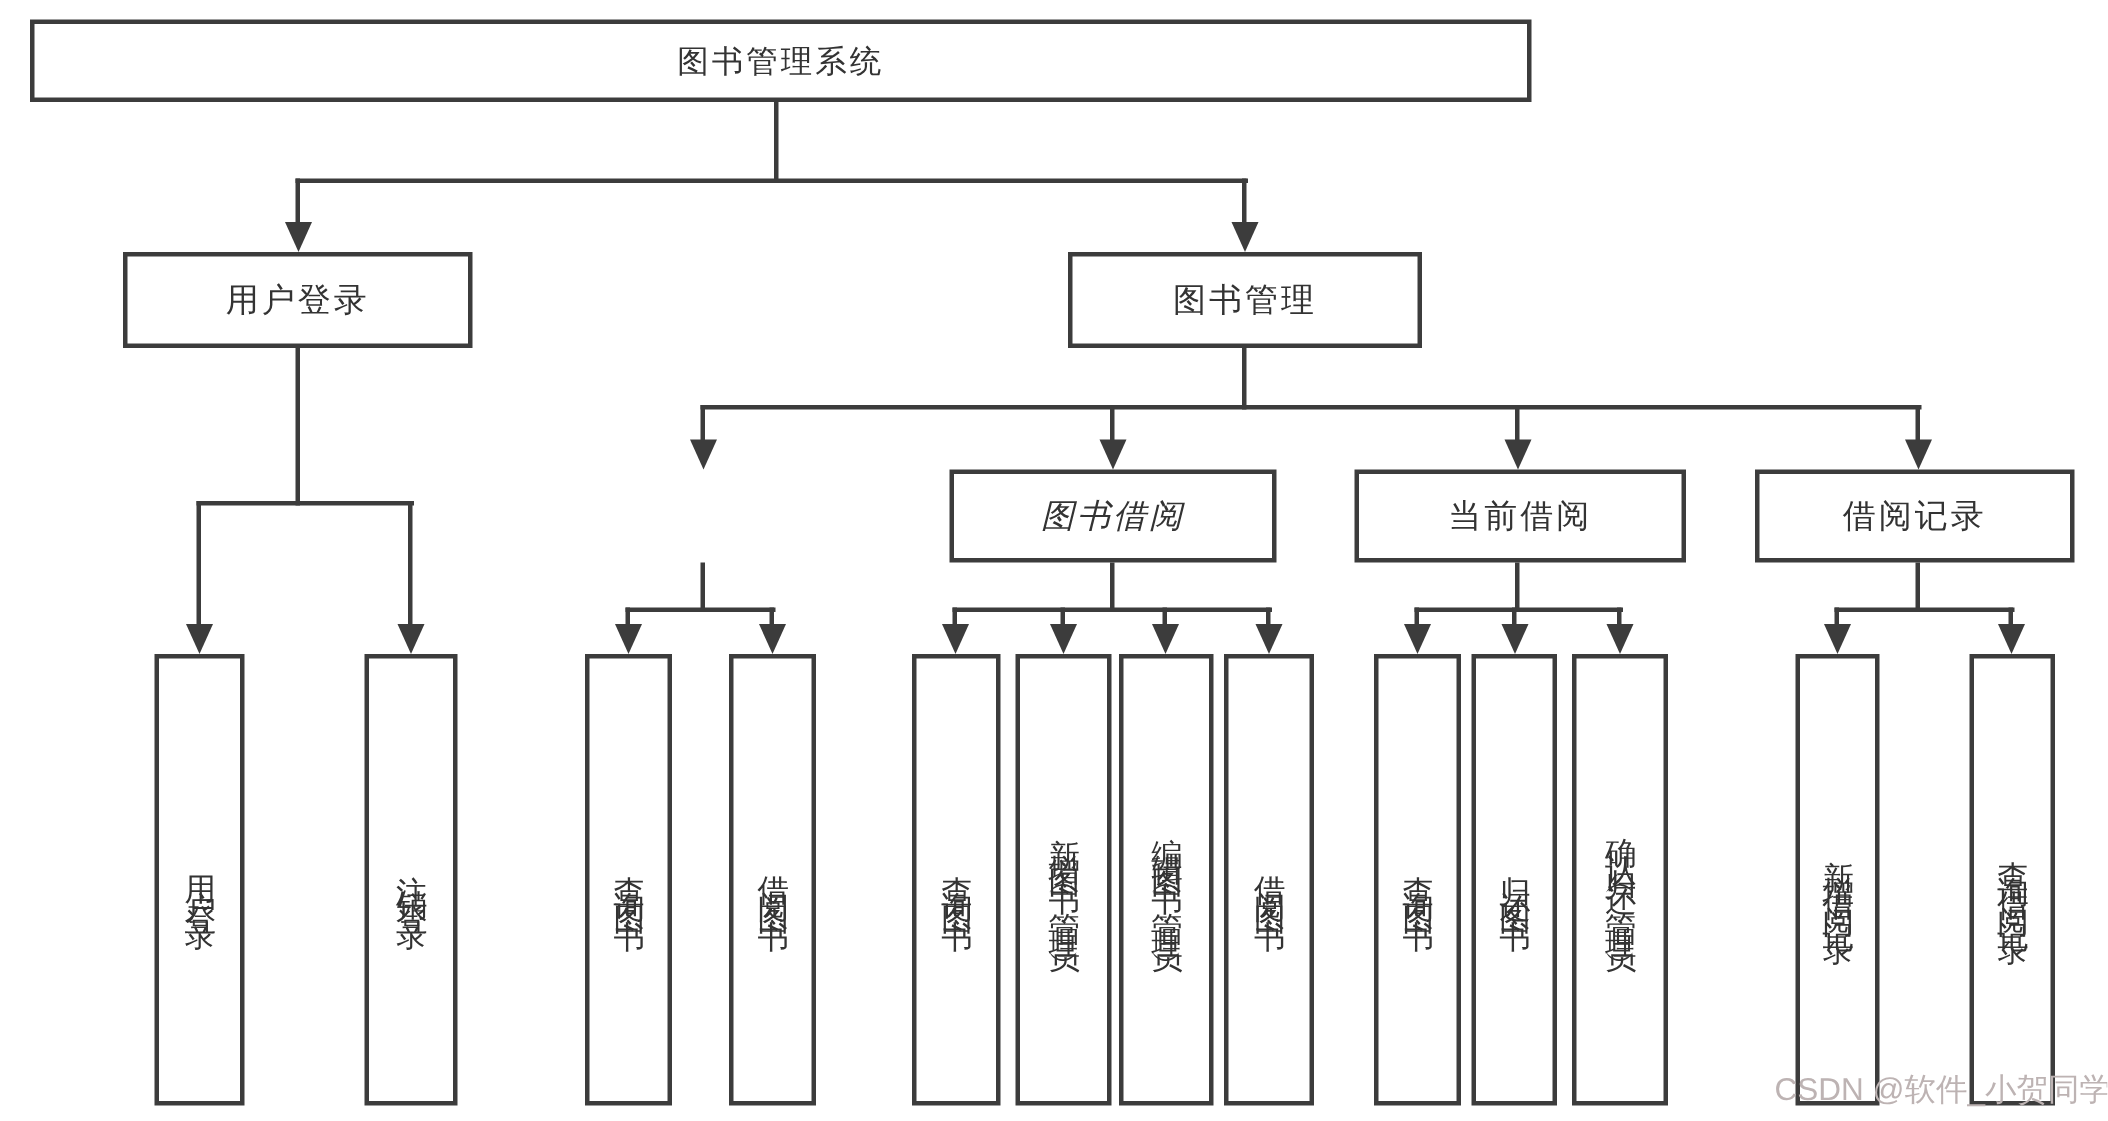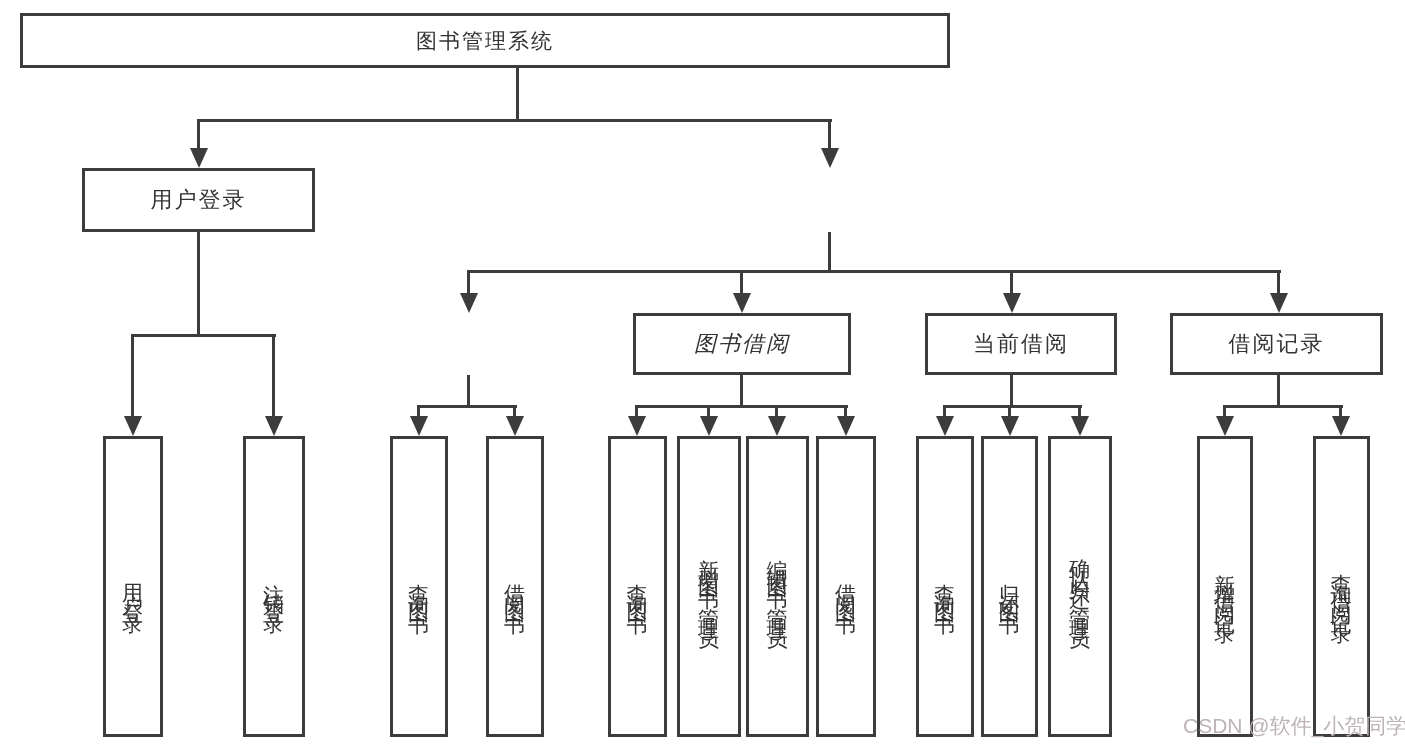--- a/index.html
+++ b/index.html
@@ -53,32 +53,35 @@
     color: var(--watermark);
     white-space: nowrap;
     z-index: 5;
   }
 </style>
 </head>
 <body>
 
 <div id="canvas">
 
-  <div class="box hbox root-box" style="left:20px; top:13px; width:930px; height:55px;">
+  <div class="box hbox root-box" style="left:20px; top:13px; width:1001px; height:55px;">
     <span>图书管理系统</span>
   </div>
 
   <div class="box hbox" style="left:82px; top:168px; width:233px; height:64px;">
     <span>用户登录</span>
   </div>
+  <div class="box hbox" style="left:712px; top:168px; width:236px; height:64px;">
+    <span>图书管理</span>
+  </div>
 
   <div class="box hbox" style="left:633px; top:313px; width:218px; height:62px;font-style:italic;">
     <span>图书借阅</span>
   </div>
-  <div class="box hbox" style="left:903px; top:313px; width:192px; height:62px;margin-left:22px;">
+  <div class="box hbox" style="left:903px; top:313px; width:221px; height:62px;">
     <span>当前借阅</span>
   </div>
   <div class="box hbox" style="left:1170px; top:313px; width:213px; height:62px;">
     <span>借阅记录</span>
   </div>
 
   <div class="box vbox" style="left:103px; top:436px; width:60px; height:301px;">
     <span>用户登录</span>
   </div>
   <div class="box vbox" style="left:243px; top:436px; width:62px; height:301px;">

